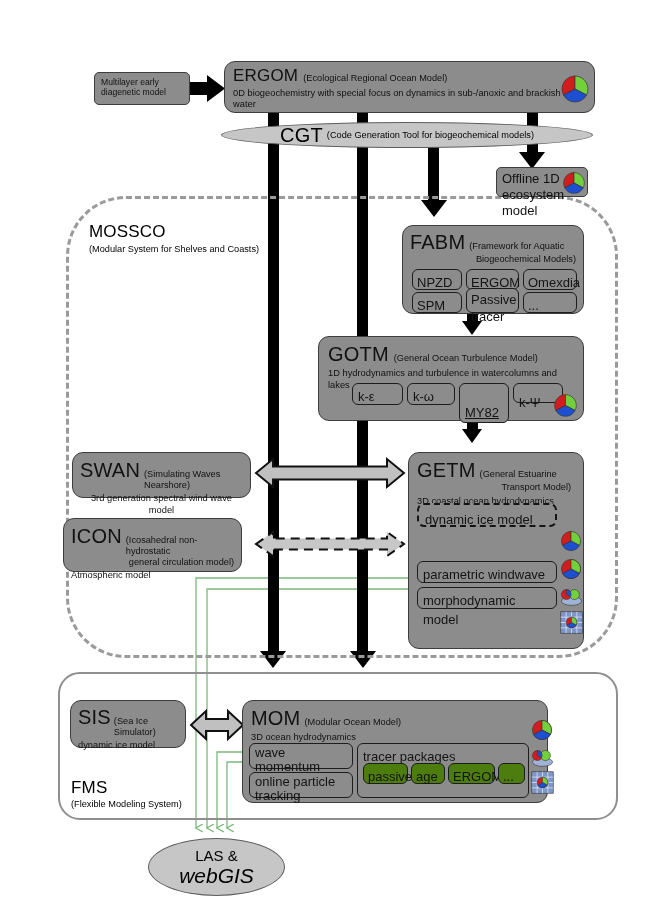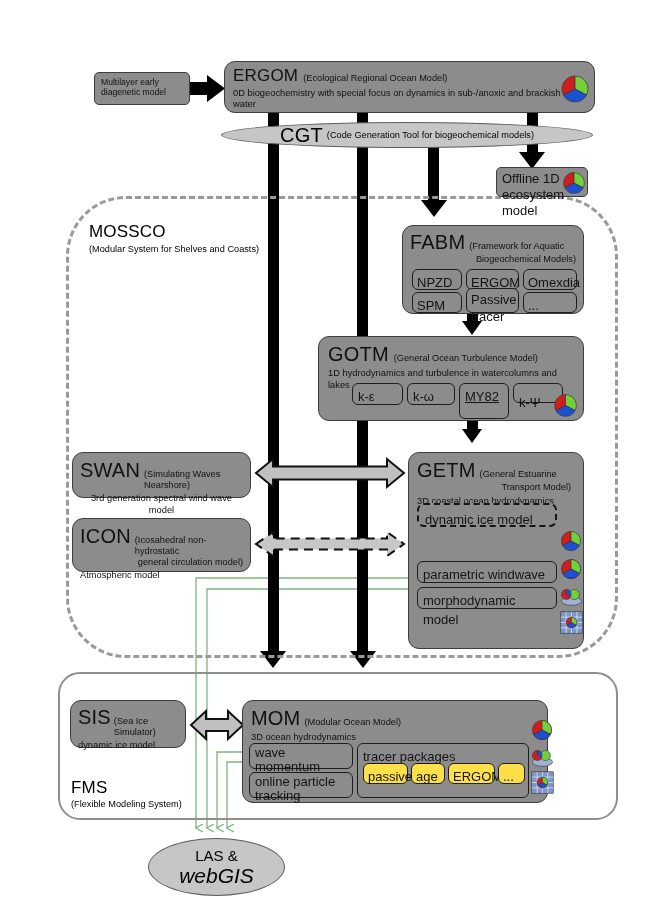--- a/index.html
+++ b/index.html
@@ -5,21 +5,21 @@
   html,body{margin:0;padding:0;background:#ffffff;}
   body{font-family:"Liberation Sans",sans-serif;}
   #canvas{position:relative;width:653px;height:911px;background:#fff;overflow:hidden;}
 
   
   .box{position:absolute;box-sizing:border-box;background:#8c8c8c;border:1.5px solid #3d3d3d;
        border-radius:11px;color:#111;line-height:1.22;}
   .box.sm{border-radius:5px;border-width:1.4px;}
   .inner{position:absolute;box-sizing:border-box;background:#8c8c8c;border:1.6px solid #1d1d1d;
          border-radius:6px;color:#141414;line-height:1.18;}
-  .innerlight{background:#fde047;}
+  .innerlight{background:#4d7c0f;}
   .dashedinner{position:absolute;box-sizing:border-box;background:#8c8c8c;
         border:2.4px dashed #151515;border-radius:7px;color:#141414;}
 
   .tname{font-size:20px;letter-spacing:.2px;}
   .tname.big{font-size:17px;}
   .tsub{font-size:9.2px;}
   .tdesc{font-size:9.3px;}
   .tsmall{font-size:8.6px;}
   .tmini{font-size:13px;}
 
@@ -155,38 +155,38 @@
   </div>
 
   <div class="box" style="left:318px;top:336px;width:266px;height:85px;padding:5px 9px;">
     <div style="display:flex;align-items:baseline;gap:5px;">
       <span class="tname">GOTM</span>
       <span class="tsub">(General Ocean Turbulence Model)</span>
     </div>
     <div class="tdesc" style="margin-top:2px;">1D hydrodynamics and turbulence in watercolumns and lakes</div>
     <div class="inner" style="left:33px;top:46px;width:51px;height:22px;padding:3px 5px;"><span class="tmini">k-ε</span></div>
     <div class="inner" style="left:88px;top:46px;width:48px;height:22px;padding:3px 5px;"><span class="tmini">k-ω</span></div>
-    <div class="inner" style="left:140px;top:46px;width:50px;height:36px;padding:3px 5px;text-decoration:underline;"><span class="tmini">MY82</span></div>
+    <div class="inner" style="left:140px;top:46px;width:50px;height:22px;padding:19px 5px;text-decoration:underline;"><span class="tmini">MY82</span></div>
     <div class="inner" style="left:194px;top:46px;width:50px;height:16px;padding:9px 5px;"><span class="tmini">k-Ψ</span></div>
     <svg class="pie" style="right:5px;top:56px;" width="25" height="25" viewBox="0 0 30 30">
       <path d="M15,15 L15,2 A13,13 0 0,0 3.5,21 Z" fill="#d11d1d" stroke="#333" stroke-width="0.8"></path>
       <path d="M15,15 L15,2 A13,13 0 0,1 26.5,21 Z" fill="#72d13a" stroke="#333" stroke-width="0.8"></path>
       <path d="M15,15 L3.5,21 A13,13 0 0,0 26.5,21 Z" fill="#1d4fd1" stroke="#333" stroke-width="0.8"></path>
     </svg>
   </div>
 
   <div class="box" style="left:72px;top:452px;width:179px;height:46px;padding:5px 7px;">
     <div style="display:flex;align-items:baseline;gap:4px;">
       <span class="tname">SWAN</span>
       <span class="tsub">(Simulating Waves Nearshore)</span>
     </div>
     <div class="tdesc" style="margin-top:2px;text-align:center;">3rd generation spectral wind wave model</div>
   </div>
 
-  <div class="box" style="left:72px;top:518px;width:179px;height:54px;padding:5px 7px;">
+  <div class="box" style="left:63px;top:518px;width:179px;height:54px;padding:5px 7px;">
     <div style="display:flex;align-items:baseline;gap:4px;">
       <span class="tname">ICON</span>
       <span class="tsub">(Icosahedral non-hydrostatic</span>
     </div>
     <div class="tsub rt">general circulation model)</div>
     <div class="tdesc" style="margin-top:1px;">Atmospheric model</div>
   </div>
 
   <svg class="dblarrow" style="left:254px;top:455px;" width="152" height="36" viewBox="0 0 152 36">
     <path d="M2,18 L19,4 L19,11.5 L133,11.5 L133,4 L150,18 L133,32 L133,24.5 L19,24.5 L19,32 Z" fill="#c0c0c0" stroke="#111" stroke-width="2"></path>

